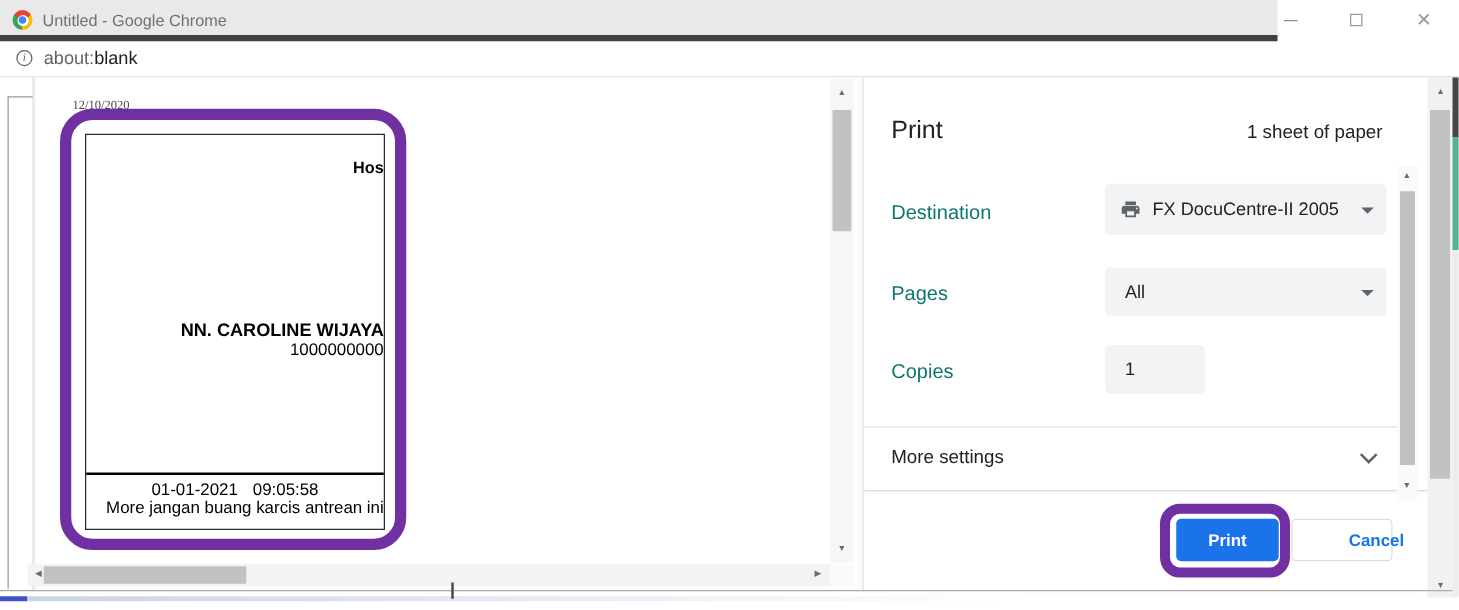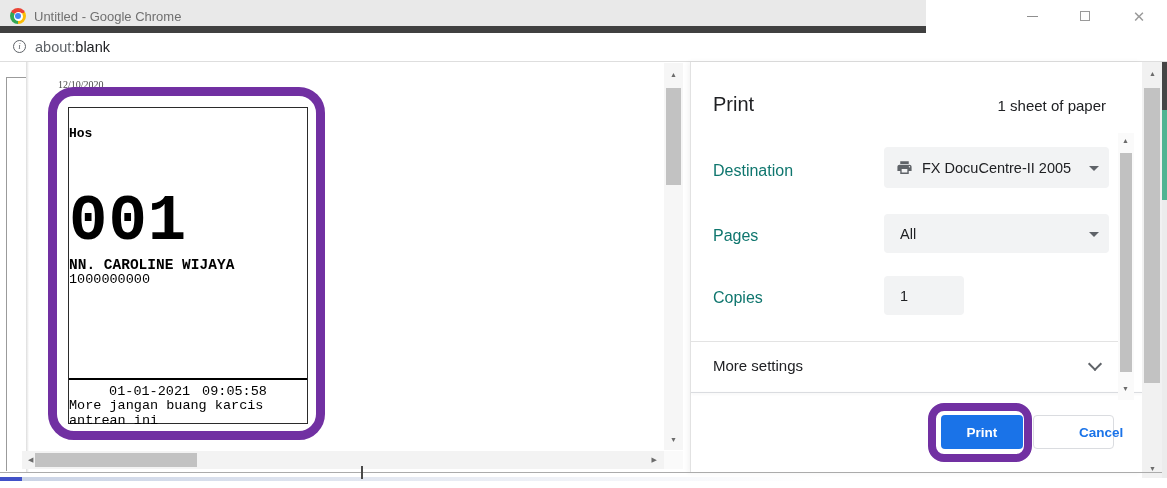--- a/index.html
+++ b/index.html
@@ -1,22 +1,22 @@
 <!DOCTYPE html>
 <html><head>
 <meta charset="utf-8">
 <style>
   * { margin:0; padding:0; box-sizing:border-box; }
   html,body { width:1167px; height:488px; background:#fff; overflow:hidden;
               font-family:"Liberation Sans", sans-serif; }
   .window { position:relative; width:1167px; height:488px; background:#fff; }
 
   
-  .titlebar { position:absolute; left:0; top:0; width:926px; height:33px;
-              background:#E9E9E9; border-bottom:7px solid #404040; }
+  .titlebar { position:absolute; left:0; top:0; width:1022px; height:33px;
+              background:#E9E9E9; border-bottom:5px solid #404040; }
   .chrome-logo { position:absolute; left:10px; top:8px; width:16px; height:16px;
                  border-radius:50%;
                  background:conic-gradient(from 60deg, #FBBC05 0 120deg, #34A853 0 240deg, #EA4335 0 360deg); }
   .chrome-logo::before { content:""; position:absolute; left:3.5px; top:3.5px; width:9px; height:9px;
                  background:#fff; border-radius:50%; }
   .chrome-logo::after { content:""; position:absolute; left:5px; top:5px; width:6px; height:6px;
                  background:#4285F4; border-radius:50%; }
   .win-title { position:absolute; left:34px; top:9px; font-size:13px; color:#707070; }
   .win-btn { position:absolute; top:0; width:40px; height:32px; display:flex;
              align-items:center; justify-content:center; color:#8F8F8F; }
@@ -40,21 +40,21 @@
   .frame-line-v { position:absolute; left:6px; top:15px; width:0; height:394px; border-left:1px solid #9B9B9B; }
   .frame-line-h { position:absolute; left:6px; top:15px; width:22px; height:0; border-top:1px solid #9B9B9B; }
   .page-shadow { position:absolute; left:26px; top:0px; width:3px; height:411px;
                  background:linear-gradient(90deg,#ddd,#fff); }
   .preview-date { position:absolute; left:58px; top:17px; font-size:10px; color:#4a4a4a; z-index:1;
                   font-family:"Liberation Serif",serif; }
   .hl-ticket { position:absolute; left:48px; top:25px; width:277px; height:353px;
                border:9px solid #7130A2; border-radius:26px; z-index:3; }
   .ticket { position:absolute; left:68px; top:45px; width:240px; height:317px;
             border:1px solid #2b2b2b; background:#fff; z-index:2;
-            font-family:Liberation Mono, monospace; color:#000; text-align:left; }
+            font-family:Liberation Sans, sans-serif; color:#000; text-align:right; }
   .t-hos   { position:absolute; top:18px;  width:100%; font-size:13px; font-weight:bold; }
   .t-qlab  { position:absolute; top:62px;  width:100%; font-size:13.5px; }
   .t-qnum  { position:absolute; top:82px;  width:100%; font-size:64px; font-weight:bold;
              line-height:1; letter-spacing:1px; }
   .t-name  { position:absolute; top:149px; width:100%; font-size:14.5px; font-weight:bold; }
   .t-id    { position:absolute; top:164px; width:100%; font-size:13.5px; }
   .t-dob   { position:absolute; top:177px; width:100%; font-size:13.5px;
              display:flex; justify-content:center; gap:14px; }
   .t-dept  { position:absolute; top:204px; width:100%; font-size:13.5px; }
   .t-div   { position:absolute; top:270px; left:0; width:100%; height:2px; background:#000; }
@@ -152,21 +152,20 @@
   <div class="preview">
     <div class="frame-line-v"></div>
     <div class="frame-line-h"></div>
     <div class="page-shadow"></div>
     <div class="preview-date">12/10/2020</div>
 
     <div class="hl-ticket"></div>
 
     <div class="ticket">
       <div class="t-hos">Hos</div>
-      <div class="t-qnum">001</div>
       <div class="t-name">NN. CAROLINE WIJAYA</div>
       <div class="t-id">1000000000</div>
       <div class="t-div"></div>
       <div class="t-dt">
         <span>01-01-2021</span>
         <span>09:05:58</span>
       </div>
       <div class="t-note">More jangan buang karcis antrean ini</div>
     </div>
 

